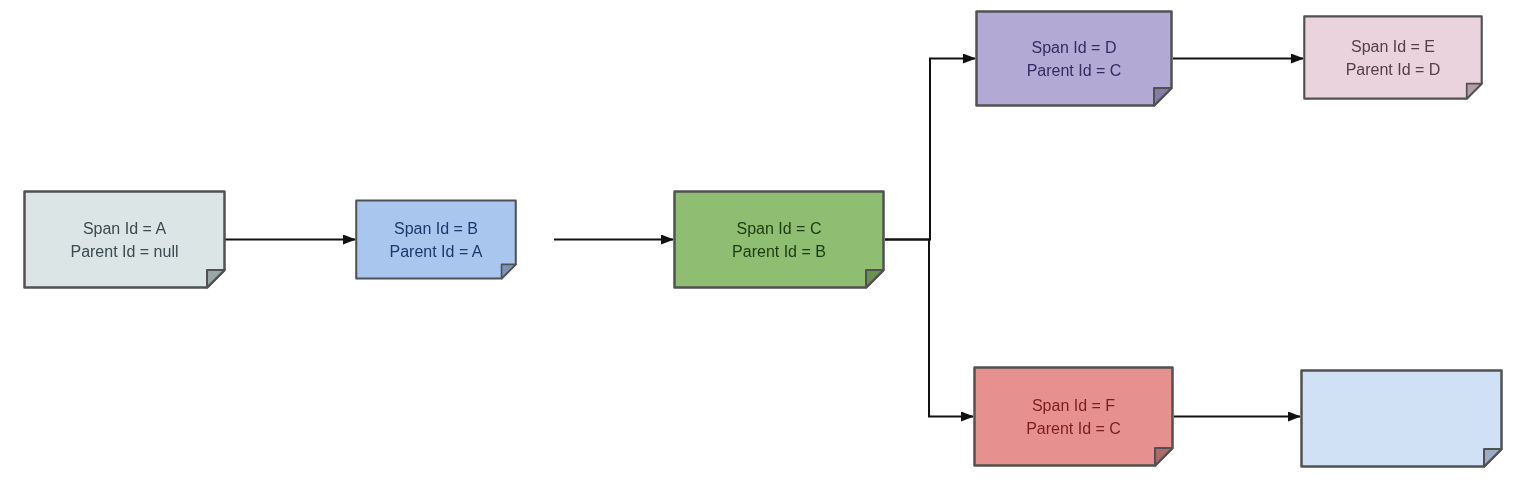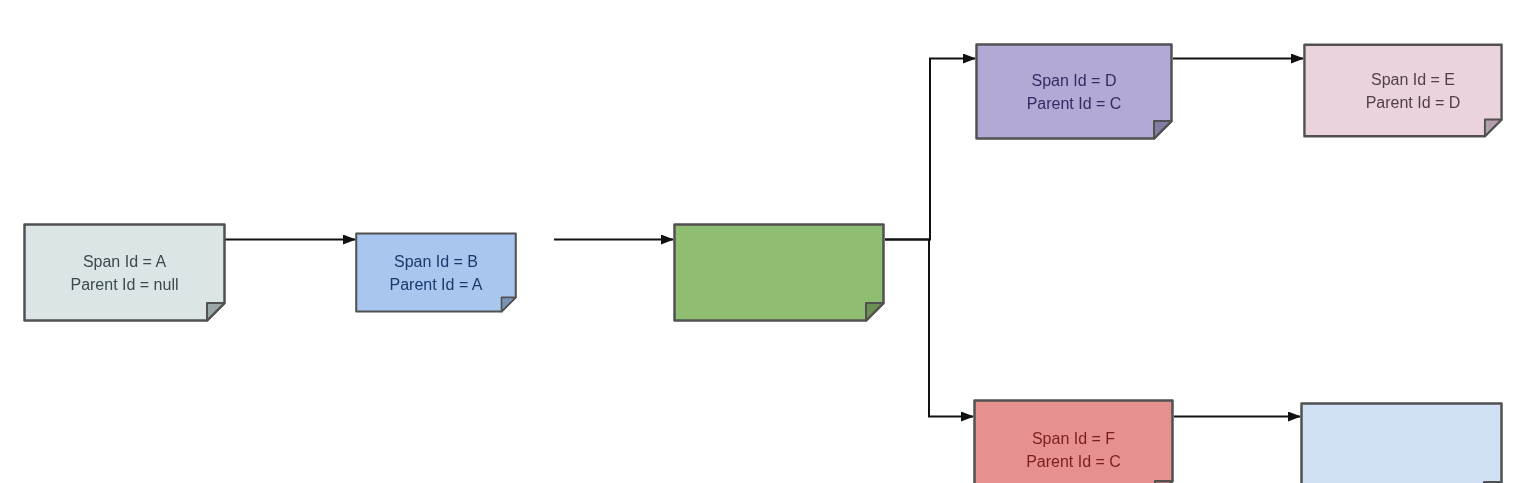--- a/index.html
+++ b/index.html
@@ -22,21 +22,20 @@
     width: 1517px;
     height: 483px;
     pointer-events: none;
   }
   .node {
     position: absolute;
     display: flex;
     align-items: center;
     justify-content: center;
     cursor: default;
-    margin-top: 33px;
   }
   .node-shape {
     position: absolute;
     left: 0;
     top: 0;
     width: 100%;
     height: 100%;
   }
   .node-label {
     position: relative;
@@ -84,32 +83,36 @@
         <div class="node-label" style="color: rgb(26, 58, 107);">
           <div>Span Id = B</div>
           <div>Parent Id = A</div>
         </div>
       </div>
       <div class="node" style="left: 673px; top: 190px; width: 212px; height: 99px;">
         <svg class="node-shape" viewBox="0 0 212 99">
           <path d="M1.5,1.5 H210.5 V80 L193,97.5 H1.5 Z" fill="#8fbe72" stroke="#515151" stroke-width="2.5" stroke-linejoin="round"></path>
           <path d="M193,97.5 L210.5,80 L193,80 Z" fill="#6a9052" stroke="#515151" stroke-width="2" stroke-linejoin="round"></path>
         </svg>
+        <div class="node-label" style="color: rgb(28, 58, 16);">
+          <div>Span Id = C</div>
+          <div>Parent Id = B</div>
+        </div>
       </div>
       <div class="node" style="left: 975px; top: 10px; width: 198px; height: 97px;">
         <svg class="node-shape" viewBox="0 0 198 97">
           <path d="M1.5,1.5 H196.5 V78 L179,95.5 H1.5 Z" fill="#b2a9d5" stroke="#515151" stroke-width="2.5" stroke-linejoin="round"></path>
           <path d="M179,95.5 L196.5,78 L179,78 Z" fill="#857ca6" stroke="#515151" stroke-width="2" stroke-linejoin="round"></path>
         </svg>
         <div class="node-label" style="color: rgb(53, 43, 99);">
           <div>Span Id = D</div>
           <div>Parent Id = C</div>
         </div>
       </div>
-      <div class="node" style="left: 1303px; top: 8px; width: 180px; height: 99px; padding-left: 20px;">
+      <div class="node" style="left: 1303px; top: 8px; width: 180px; height: 99px;">
         <svg class="node-shape" viewBox="0 0 210 99">
           <path d="M1.5,1.5 H208.5 V80 L191,97.5 H1.5 Z" fill="#ebd3dd" stroke="#515151" stroke-width="2.5" stroke-linejoin="round"></path>
           <path d="M191,97.5 L208.5,80 L191,80 Z" fill="#b39fa9" stroke="#515151" stroke-width="2" stroke-linejoin="round"></path>
         </svg>
         <div class="node-label" style="color: rgb(81, 64, 73);">
           <div>Span Id = E</div>
           <div>Parent Id = D</div>
         </div>
       </div>
       <div class="node" style="left: 973px; top: 366px; width: 201px; height: 101px; border-radius: 28px;">

